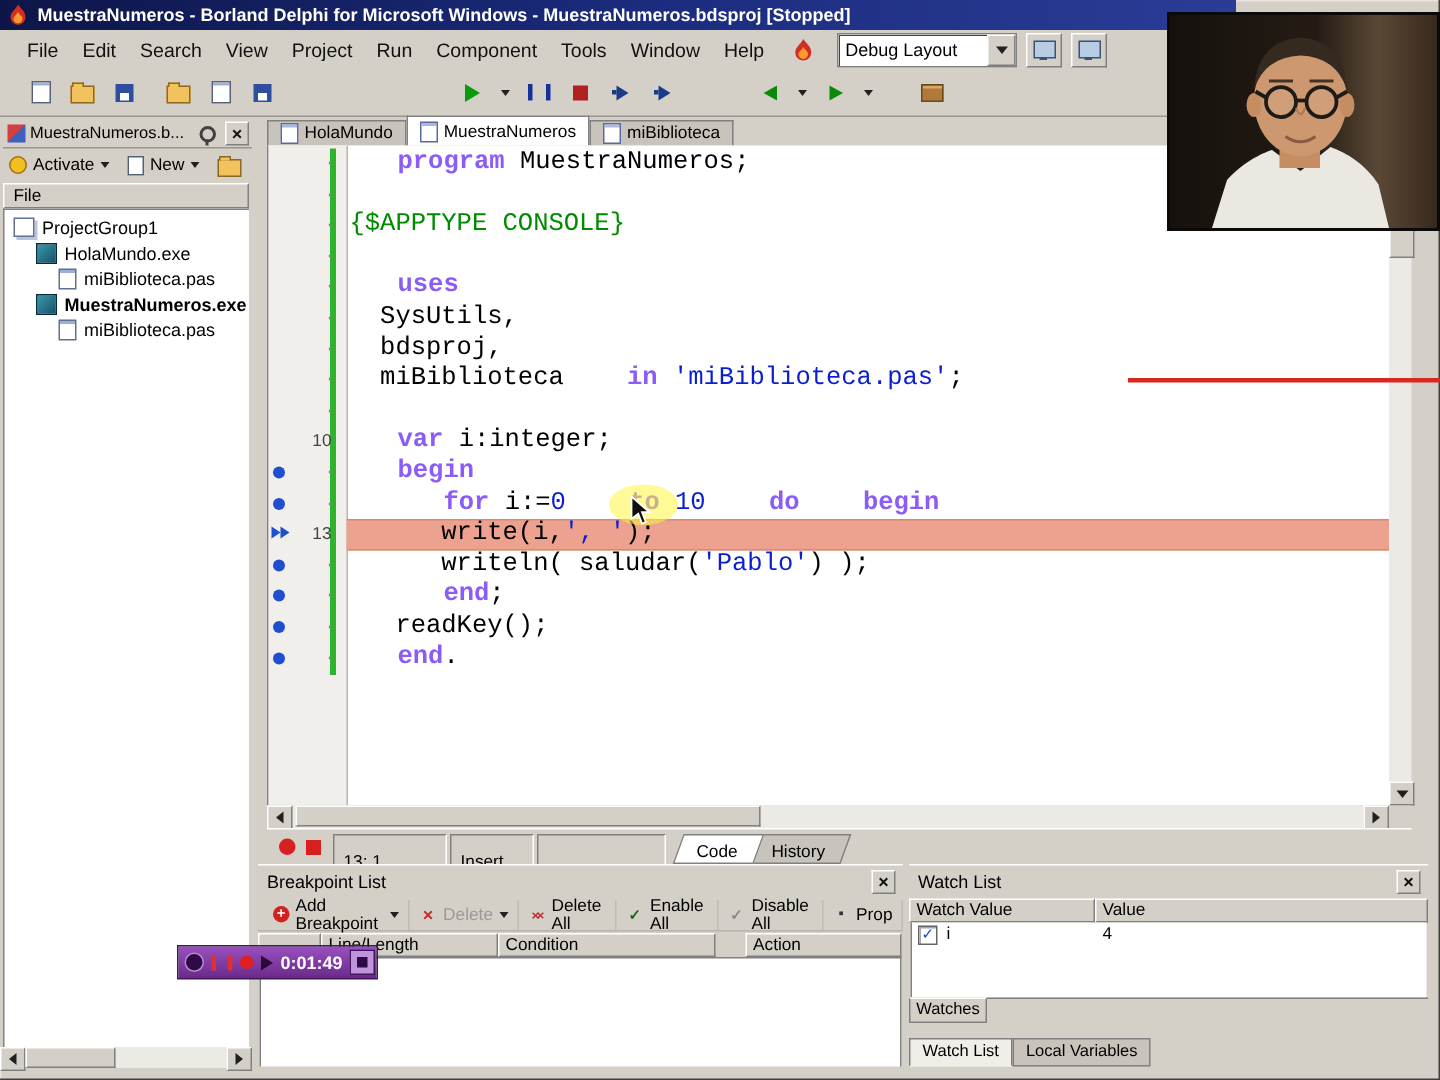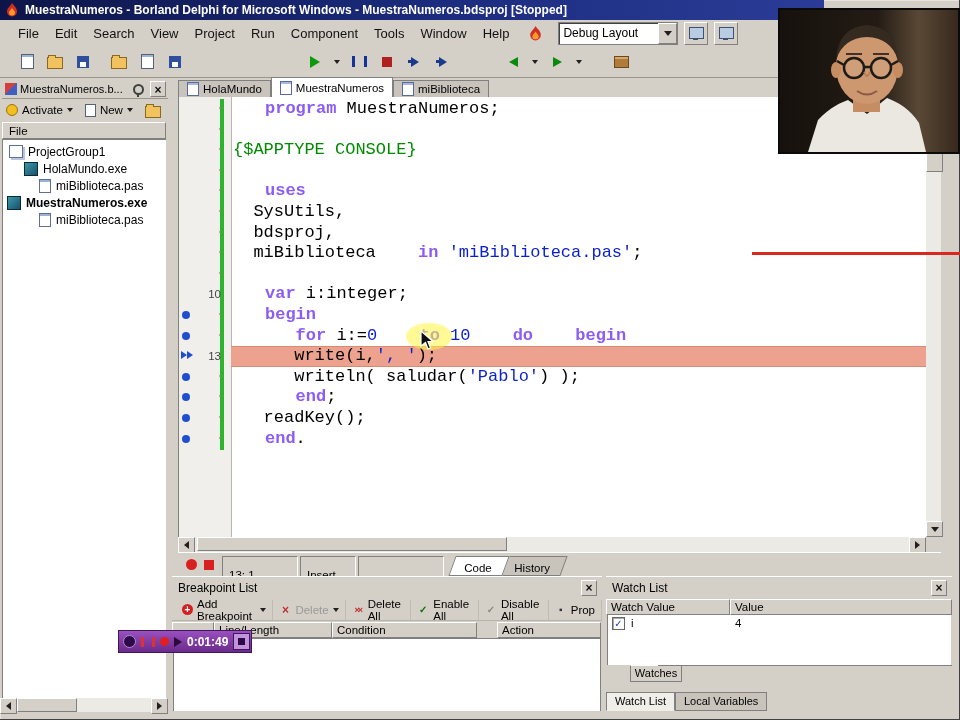--- a/index.html
+++ b/index.html
@@ -156,21 +156,21 @@
   #watch-panel{position:absolute;left:606px;top:576px;width:346px;height:136px;background:#d4d0c8;border-top:1px solid #fff;}
   #watch-header{position:absolute;left:0;top:22px;width:346px;height:16px;}
   #watch-rows{position:absolute;left:1px;top:38px;width:344px;height:50px;background:#fff;box-sizing:border-box;border-left:1px solid #808080;}
   .watch-row{display:flex;align-items:center;height:16px;font-size:11.5px;}
   .checkbox{width:11px;height:11px;background:#fff;border:1px solid #666;box-shadow:inset 1px 1px 0 #aaa;
     display:flex;align-items:center;justify-content:center;margin-left:4px;font-size:10px;color:#1a40c0;}
   .checkbox.checked::before{content:"✓";}
   .watch-name{margin-left:6px;width:98px;}
   .watch-value{margin-left:6px;}
   #watches-tab{position:absolute;left:0;top:88px;width:52px;height:17px;background:#d4d0c8;border:1px solid #808080;border-top:1px solid #fff;
-    box-sizing:border-box;font-size:11px;text-align:center;line-height:15px;margin-left:24px;}
+    box-sizing:border-box;font-size:11px;text-align:center;line-height:15px;}
   #watch-sep{position:absolute;left:52px;top:88px;right:0;height:1px;background:#808080;}
   #dock-tabs{position:absolute;left:0;top:115px;height:19px;display:flex;}
   .dock-tab{border:1px solid #808080;background:#c8c4bc;font-size:11px;padding:2px 8px 0 8px;box-sizing:border-box;height:19px;white-space:nowrap;}
   .dock-tab.active{background:#f0eee8;border-bottom:1px solid #f0eee8;}
 
   
   #red-line{position:absolute;left:752px;top:252px;width:208px;height:3px;background:#d82820;z-index:45;}
   #webcam{position:absolute;left:778px;top:8px;width:178px;height:142px;border:2px solid #0a0a0a;box-sizing:content-box;z-index:50;}
   #media-bar{position:absolute;left:118px;top:630px;width:134px;height:23px;z-index:60;
     background:linear-gradient(180deg,#9a50c0,#6a2a8a);border:1px solid #41175c;box-sizing:border-box;
@@ -326,21 +326,21 @@
           <span class="tree-label">ProjectGroup1</span>
         </div>
         <div class="tree-row" style="padding-left: 21px;">
           <span class="ti ti-exe-icon"></span>
           <span class="tree-label">HolaMundo.exe</span>
         </div>
         <div class="tree-row" style="padding-left: 36px;">
           <span class="ti ti-pas-icon"></span>
           <span class="tree-label">miBiblioteca.pas</span>
         </div>
-        <div class="tree-row" style="padding-left: 4px;">
+        <div class="tree-row" style="padding-left: 21px;">
           <span class="ti ti-exe-icon"></span>
           <span class="tree-label" style="font-weight: bold;">MuestraNumeros.exe</span>
         </div>
         <div class="tree-row" style="padding-left: 36px;">
           <span class="ti ti-pas-icon"></span>
           <span class="tree-label">miBiblioteca.pas</span>
         </div>
       </div>
     <div id="lp-hscroll" class="scroll">
       <span class="sb-btn bevel-up">

